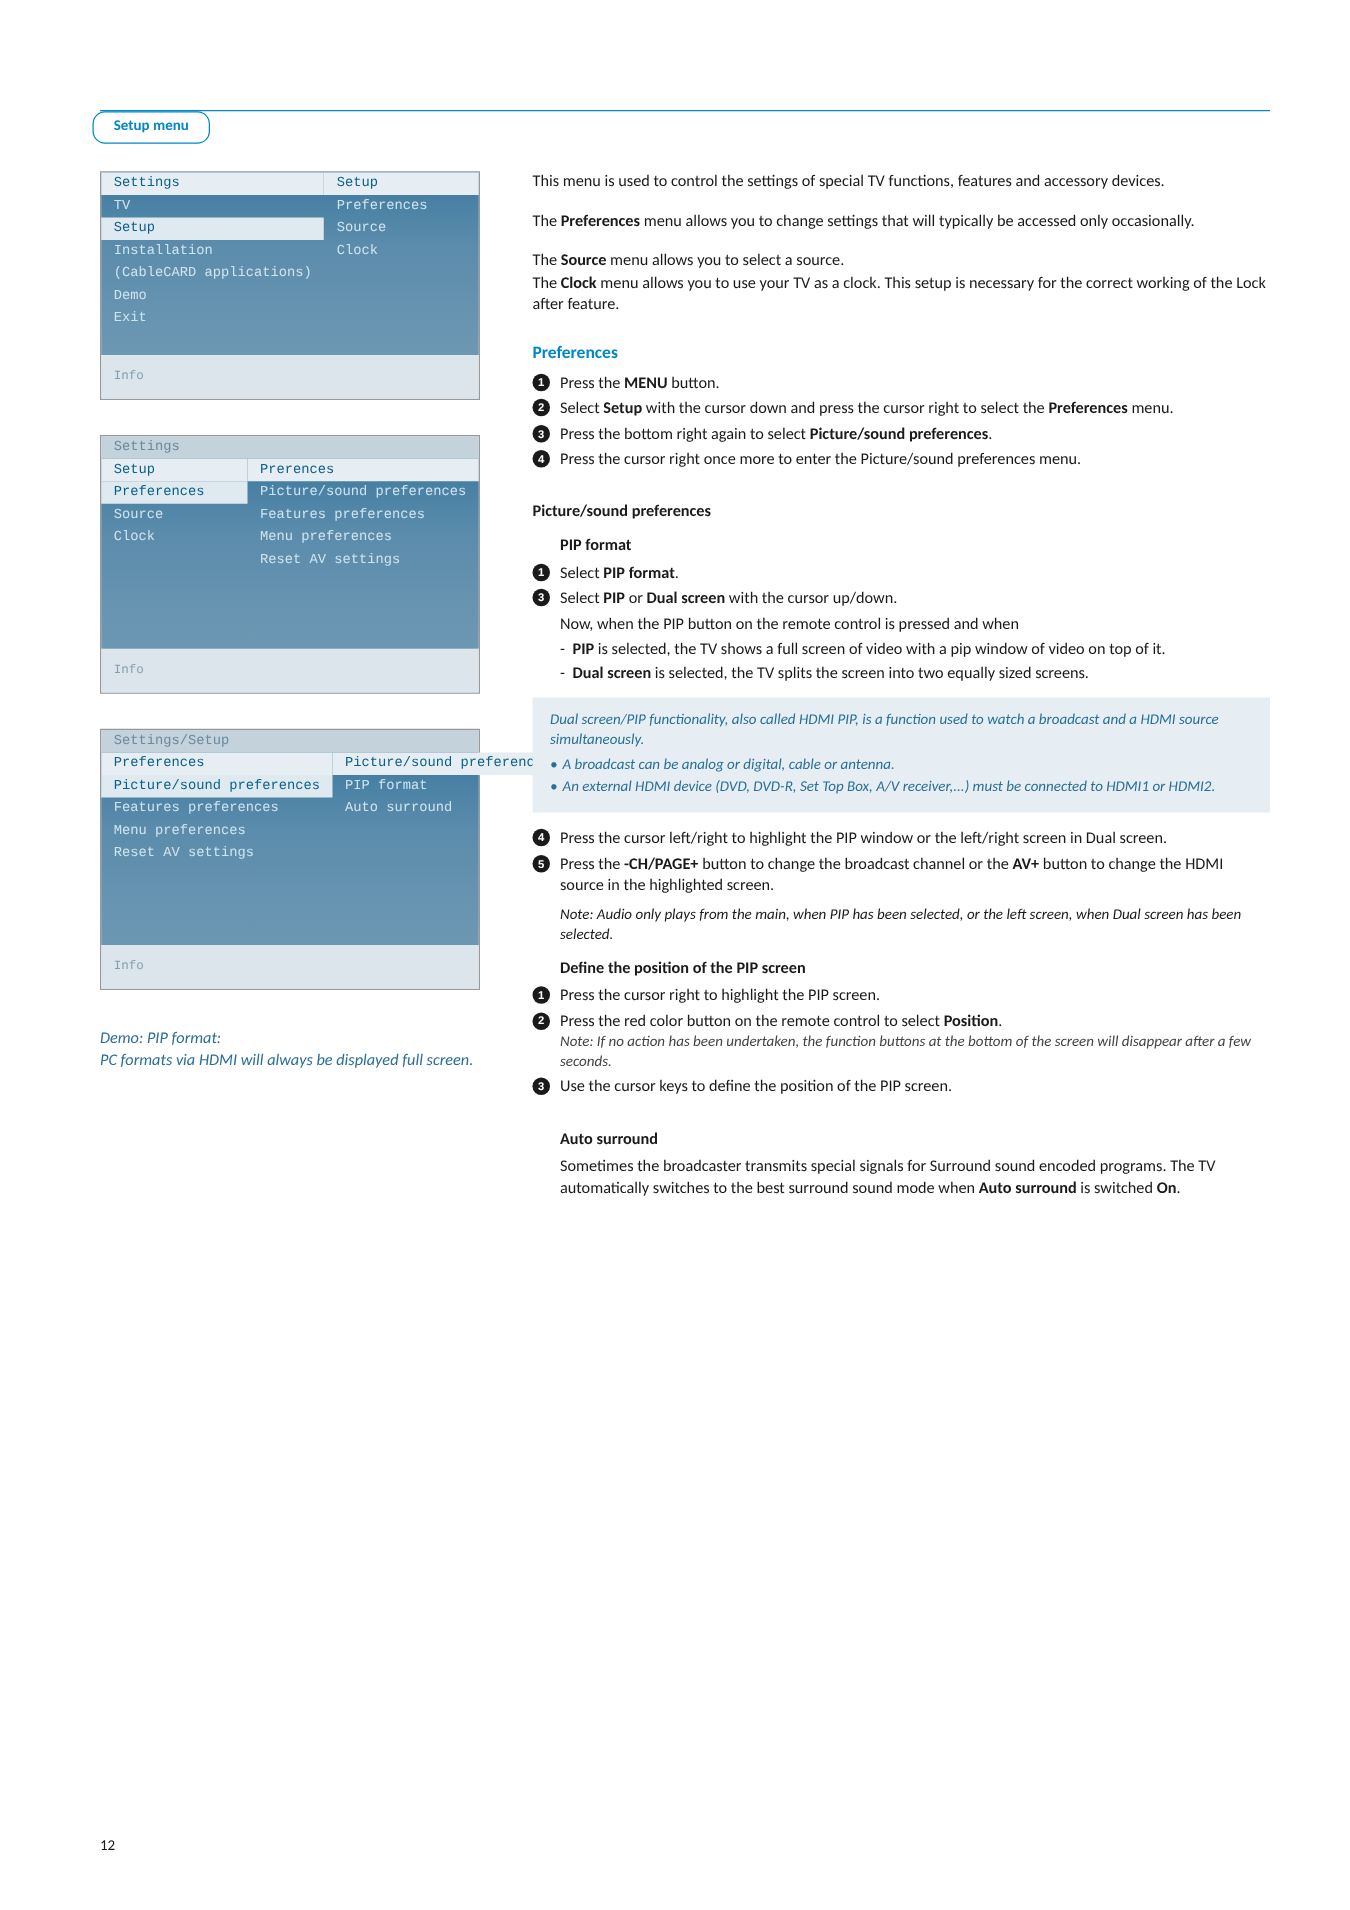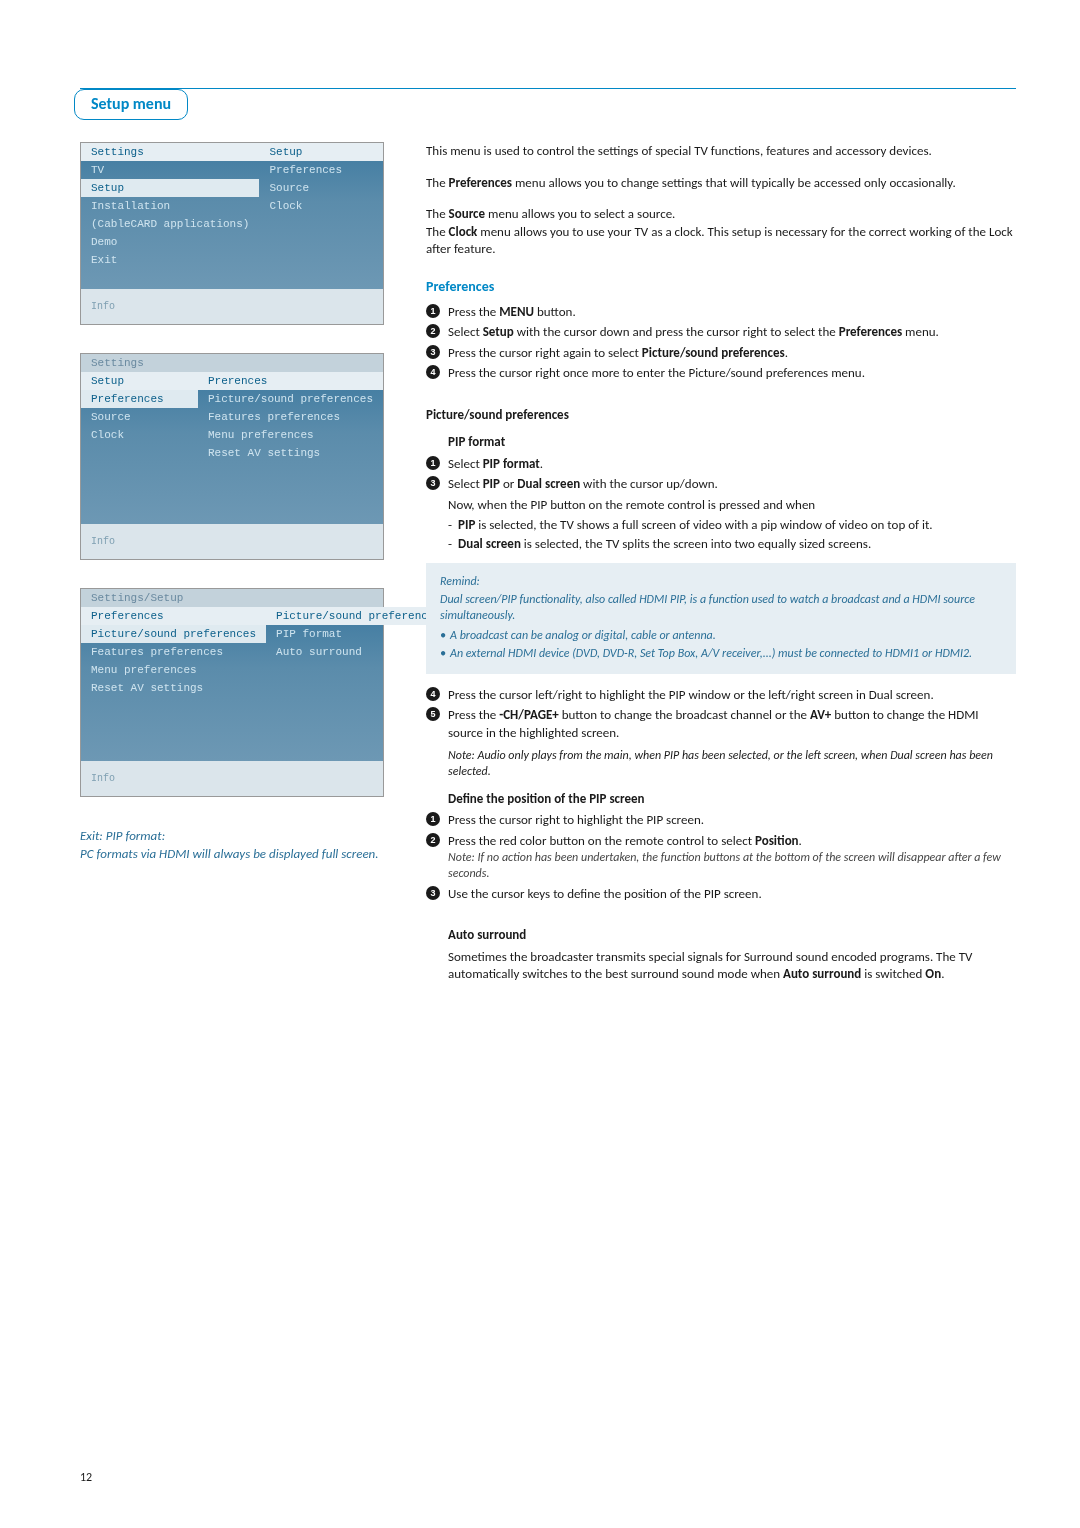--- a/index.html
+++ b/index.html
@@ -22,21 +22,21 @@
     border-top: 1.5px solid #0188c6;
     margin: 0 0 4px 0;
   }
   .tab-title {
     display: inline-block;
     border: 1.5px solid #0188c6;
     border-radius: 10px;
     padding: 4px 16px 6px 16px;
     font-weight: bold;
     color: #0188c6;
-    font-size: 16px;
+    font-size: 12px;
     margin-left: -6px;
     background: #fff;
     position: relative;
     top: -4px;
   }
 
   .columns {
     display: flex;
     gap: 36px;
     margin-top: 18px;
@@ -256,54 +256,53 @@
               <div class="spacer"></div>
               <div class="spacer"></div>
               <div class="spacer"></div>
               <div class="spacer"></div>
           </div>
         </div>
         <div class="osd-info">Info</div>
       </div>
 
       <div class="left-notes">
-        <div>Exit: PIP format:</div>
+        <div>Demo: PIP format:</div>
         <div>PC formats via HDMI will always be displayed full screen.</div>
       </div>
     </div>
 
     <div class="right-col">
       <div class="rc-block">This menu is used to control the settings of special TV functions, features and accessory devices.</div>
       <div class="rc-block"><span>The </span><b>Preferences</b><span> menu allows you to change settings that will typically be accessed only occasionally.</span></div>
       <div><span>The </span><b>Source</b><span> menu allows you to select a source.</span></div>
       <div class="rc-block"><span>The </span><b>Clock</b><span> menu allows you to use your TV as a clock. This setup is necessary for the correct working of the Lock after feature.</span></div>
 
       <div class="section-head">Preferences</div>
       <ul class="steps">
         <li data-num="1"><span>Press the </span><b>MENU</b><span> button.</span></li>
         <li data-num="2"><span>Select </span><b>Setup</b><span> with the cursor down and press the cursor right to select the </span><b>Preferences</b><span> menu.</span></li>
-        <li data-num="3"><span>Press the cursor right again to select </span><b>Picture/sound preferences</b><span>.</span></li>
+        <li data-num="3"><span>Press the bottom right again to select </span><b>Picture/sound preferences</b><span>.</span></li>
         <li data-num="4">Press the cursor right once more to enter the Picture/sound preferences menu.</li>
       </ul>
 
       <div class="subhead" style="margin-top:24px;">Picture/sound preferences</div>
       <div class="subhead indent">PIP format</div>
 
       <ul class="steps" style="margin-top:4px;">
         <li data-num="1"><span>Select </span><b>PIP format</b><span>.</span></li>
         <li data-num="3"><span>Select </span><b>PIP</b><span> or </span><b>Dual screen</b><span> with the cursor up/down.</span></li>
       </ul>
       <div class="indent">Now, when the PIP button on the remote control is pressed and when</div>
       <ul class="sub-bullets">
         <li><b>PIP</b><span> is selected, the TV shows a full screen of video with a pip window of video on top of it.</span></li>
         <li><b>Dual screen</b><span> is selected, the TV splits the screen into two equally sized screens.</span></li>
       </ul>
 
       <div class="remind-box">
-        <div class="rb-head">Remind:</div>
         <div>Dual screen/PIP functionality, also called HDMI PIP, is a function used to watch a broadcast and a HDMI source simultaneously.</div>
         <ul>
           <li>A broadcast can be analog or digital, cable or antenna.</li>
           <li>An external HDMI device (DVD, DVD-R, Set Top Box, A/V receiver,...) must be connected to HDMI1 or HDMI2.</li>
         </ul>
       </div>
 
       <ul class="steps">
         <li data-num="4">Press the cursor left/right to highlight the PIP window or the left/right screen in Dual screen.</li>
         <li data-num="5"><span>Press the </span><b>-CH/PAGE+</b><span> button to change the broadcast channel or the </span><b>AV+</b><span> button to change the HDMI source in the highlighted screen.</span></li>

